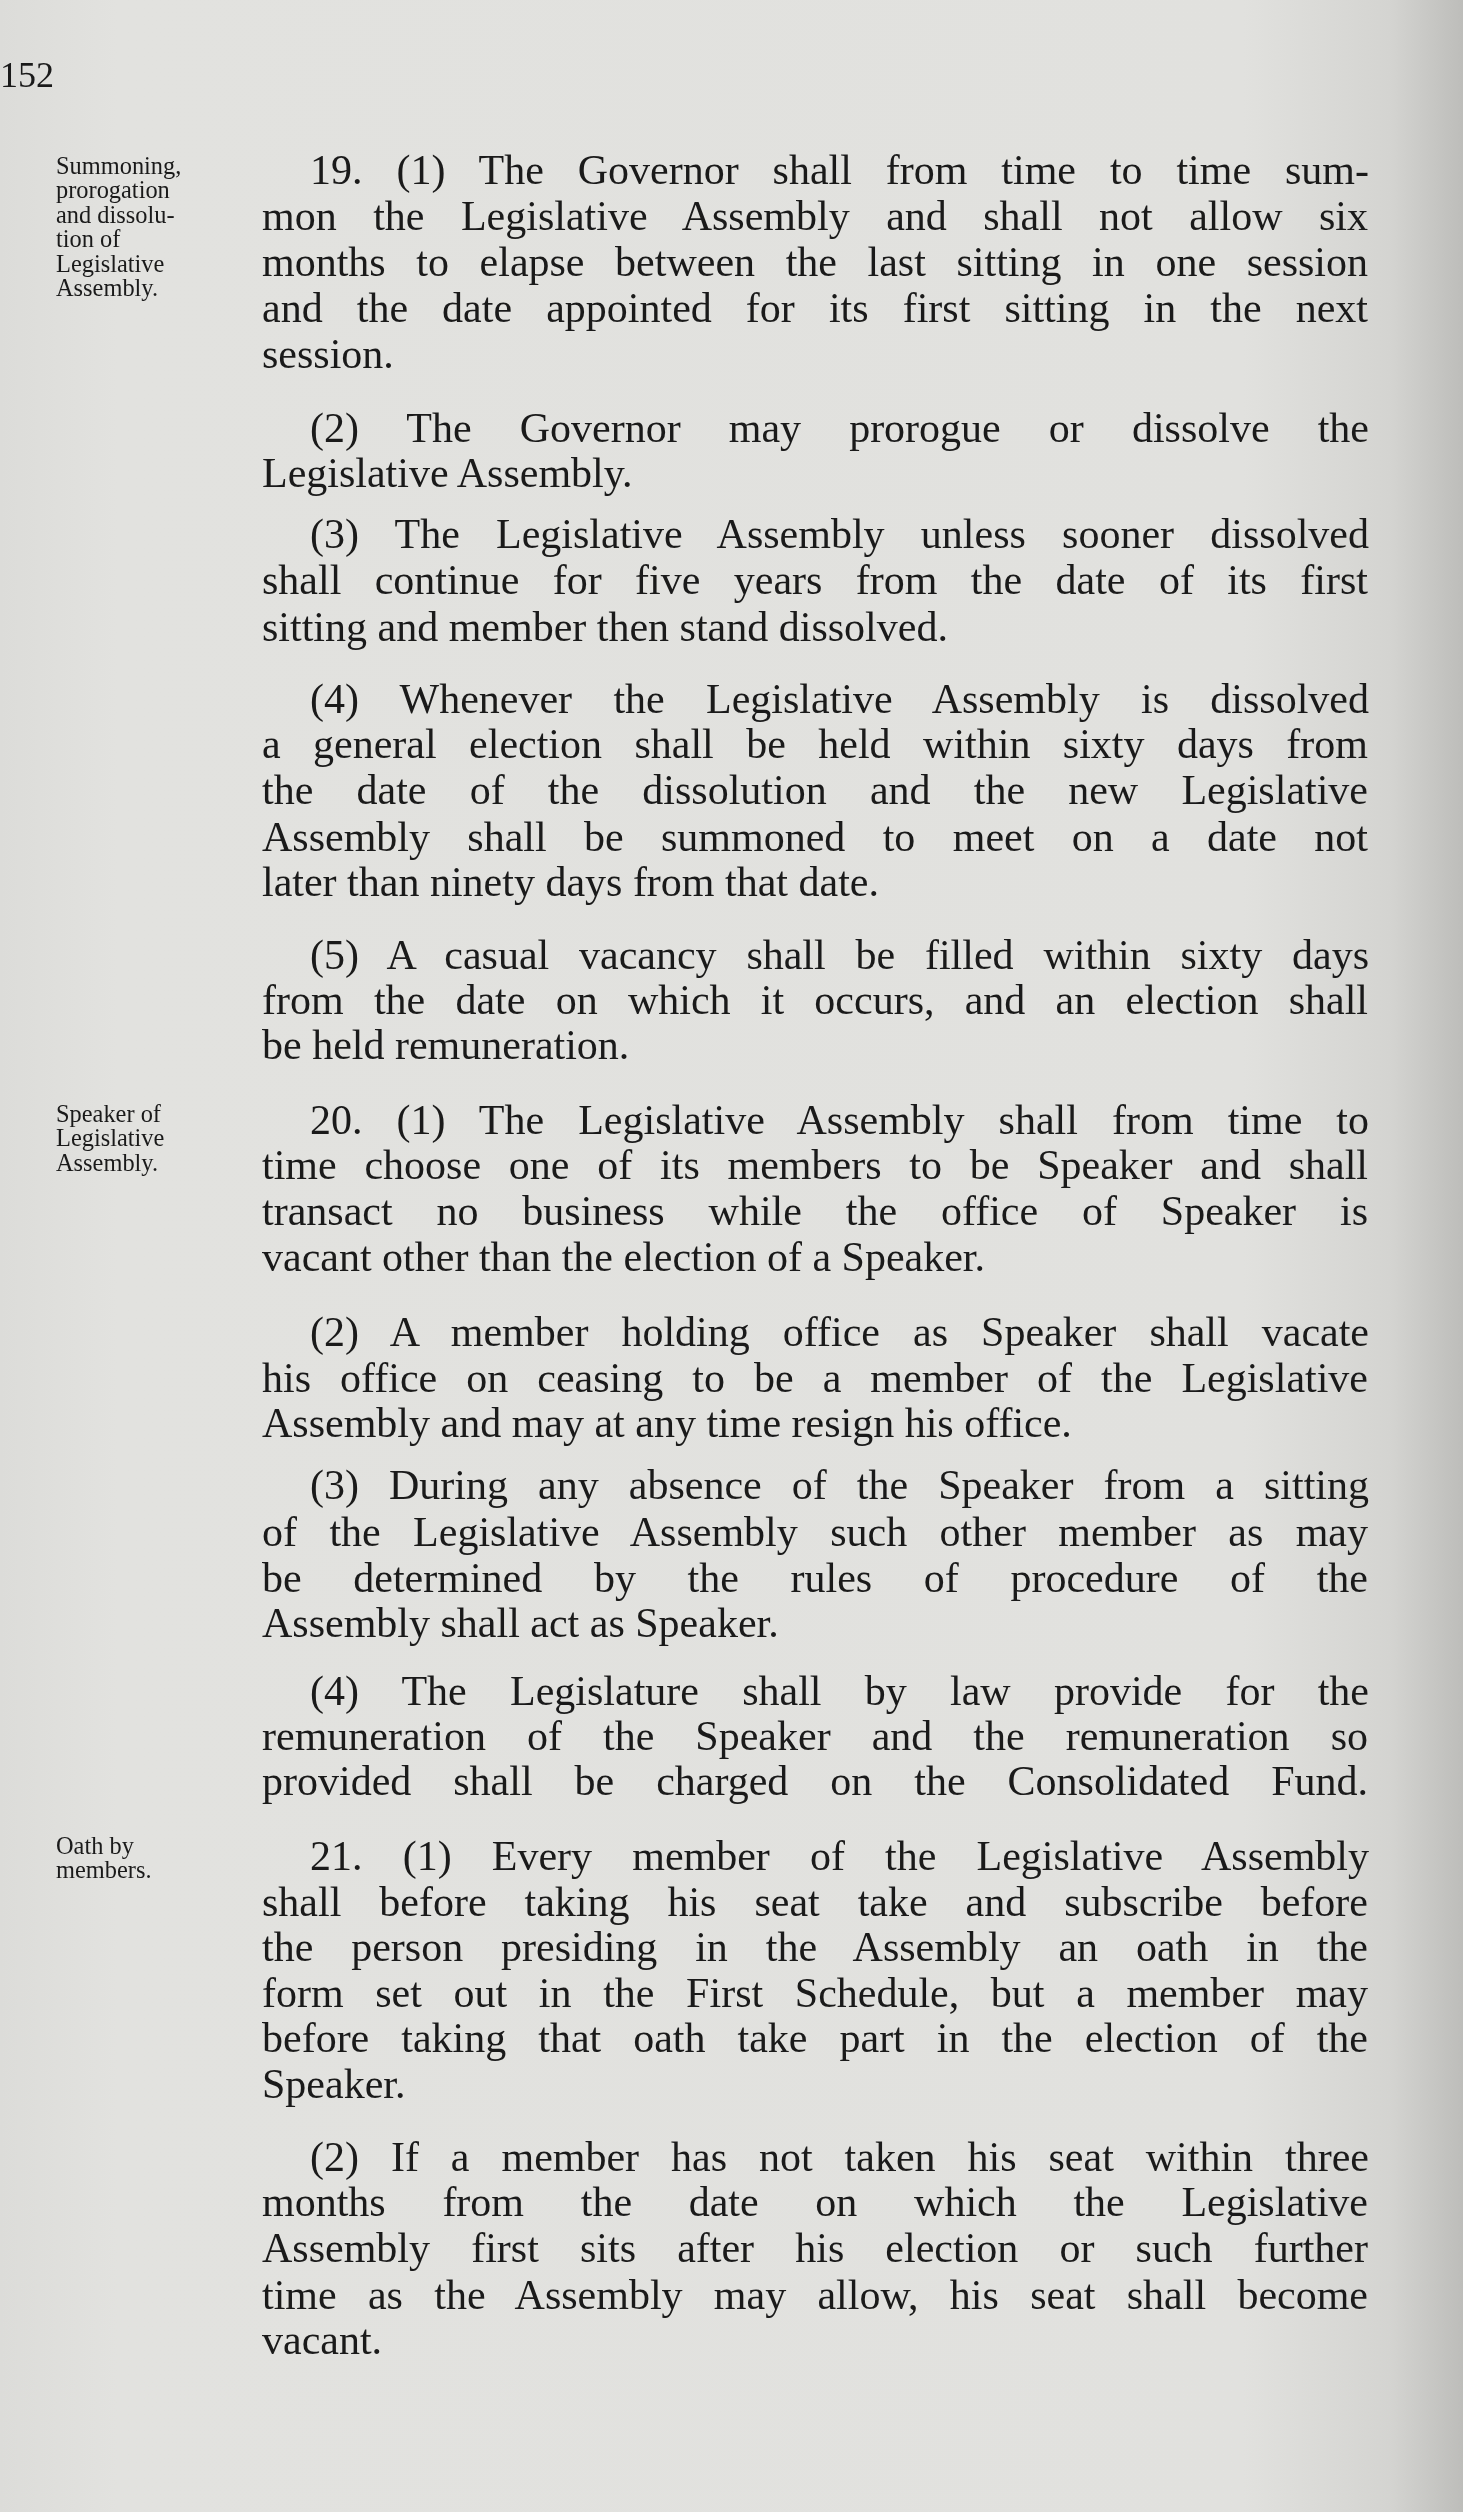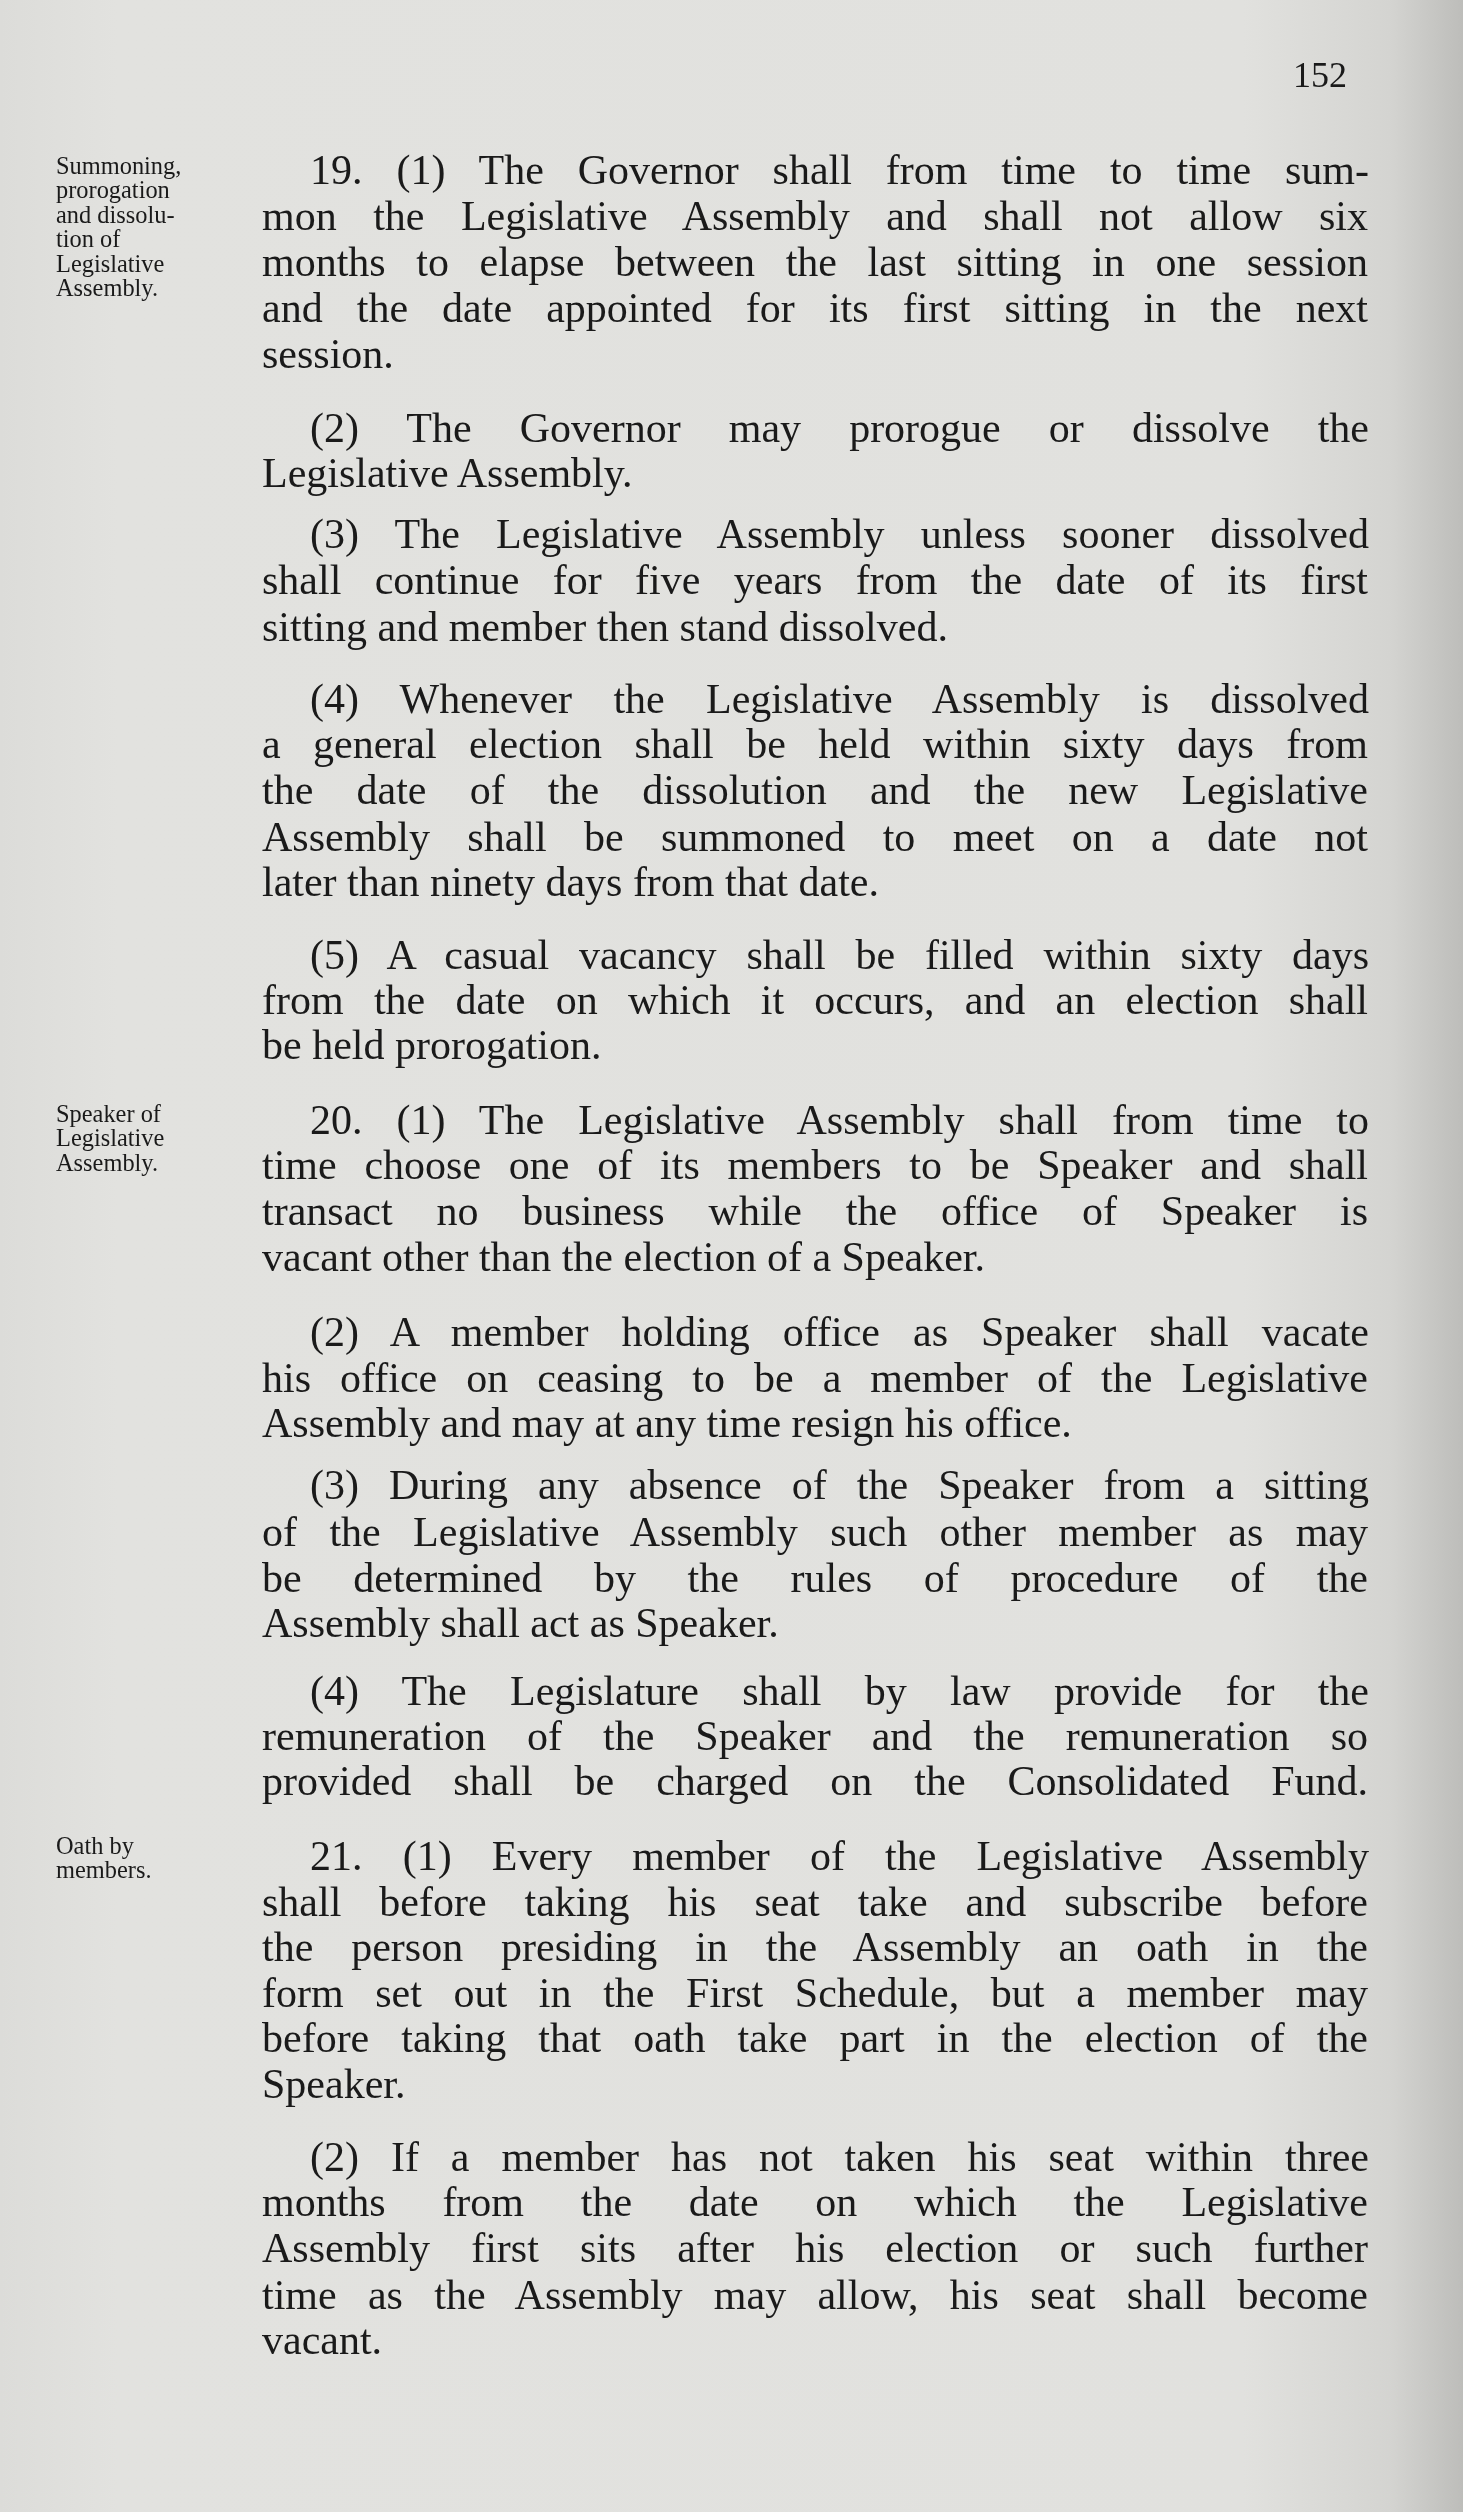--- a/index.html
+++ b/index.html
@@ -1,20 +1,20 @@
 <!DOCTYPE html>
 <html style="font-size:14.5px"><head>
 <meta charset="utf-8">
 <style>
   html,body{margin:0;padding:0;}
   body{width:1463px;height:2512px;background:#d9d9d6;position:relative;overflow:hidden;
     font-family:"Liberation Serif","DejaVu Serif",serif;color:#1a1a1a;}
   .page{position:absolute;left:0;top:0;width:1463px;height:2512px;
     background:linear-gradient(90deg,#dcdcd9 0%,#e2e2df 8%,#e1e1de 85%,#d4d4d1 95%,#bdbdba 100%);}
-  .pagenum{position:absolute;top:54px;left:0;width:1347px;text-align:right;font-size:36px;}
+  .pagenum{position:absolute;top:54px;left:0;width:1347px;text-align:left;font-size:36px;}
   .note{position:absolute;left:56px;width:172px;font-size:24.4px;line-height:24.4px;}
   .line{position:absolute;left:262px;width:1106px;font-size:42px;line-height:47px;height:47px;
     text-align:justify;text-align-last:justify;white-space:nowrap;overflow:visible;}
   .line.ind{left:310px;width:1059px;}
   .line.last{text-align-last:left;}
   .secnum{font-weight:normal;}
 </style>
 </head>
 <body>
 
@@ -44,21 +44,21 @@
   <div class="line last" style="top:604px">sitting and member then stand dissolved.</div>
 
   <div class="line ind" style="top:676px">(4) Whenever the Legislative Assembly is dissolved</div>
   <div class="line" style="top:721px">a general election shall be held within sixty days from</div>
   <div class="line" style="top:767px">the date of the dissolution and the new Legislative</div>
   <div class="line" style="top:814px">Assembly shall be summoned to meet on a date not</div>
   <div class="line last" style="top:859px">later than ninety days from that date.</div>
 
   <div class="line ind" style="top:932px">(5) A casual vacancy shall be filled within sixty days</div>
   <div class="line" style="top:977px">from the date on which it occurs, and an election shall</div>
-  <div class="line last" style="top:1022px">be held prorogation.</div>
+  <div class="line last" style="top:1022px">be held remuneration.</div>
 
   <div class="note" style="top:1102px">
     <div>Speaker of</div>
     <div>Legislative</div>
     <div>Assembly.</div>
   </div>
   <div class="line ind" style="top:1097px"><span class="secnum">20.</span> <span>(1) The Legislative Assembly shall from time to</span></div>
   <div class="line" style="top:1142px">time choose one of its members to be Speaker and shall</div>
   <div class="line last" style="top:1234px">vacant other than the election of a Speaker.</div>
   <div class="line" style="top:1188px">transact no business while the office of Speaker is</div>

